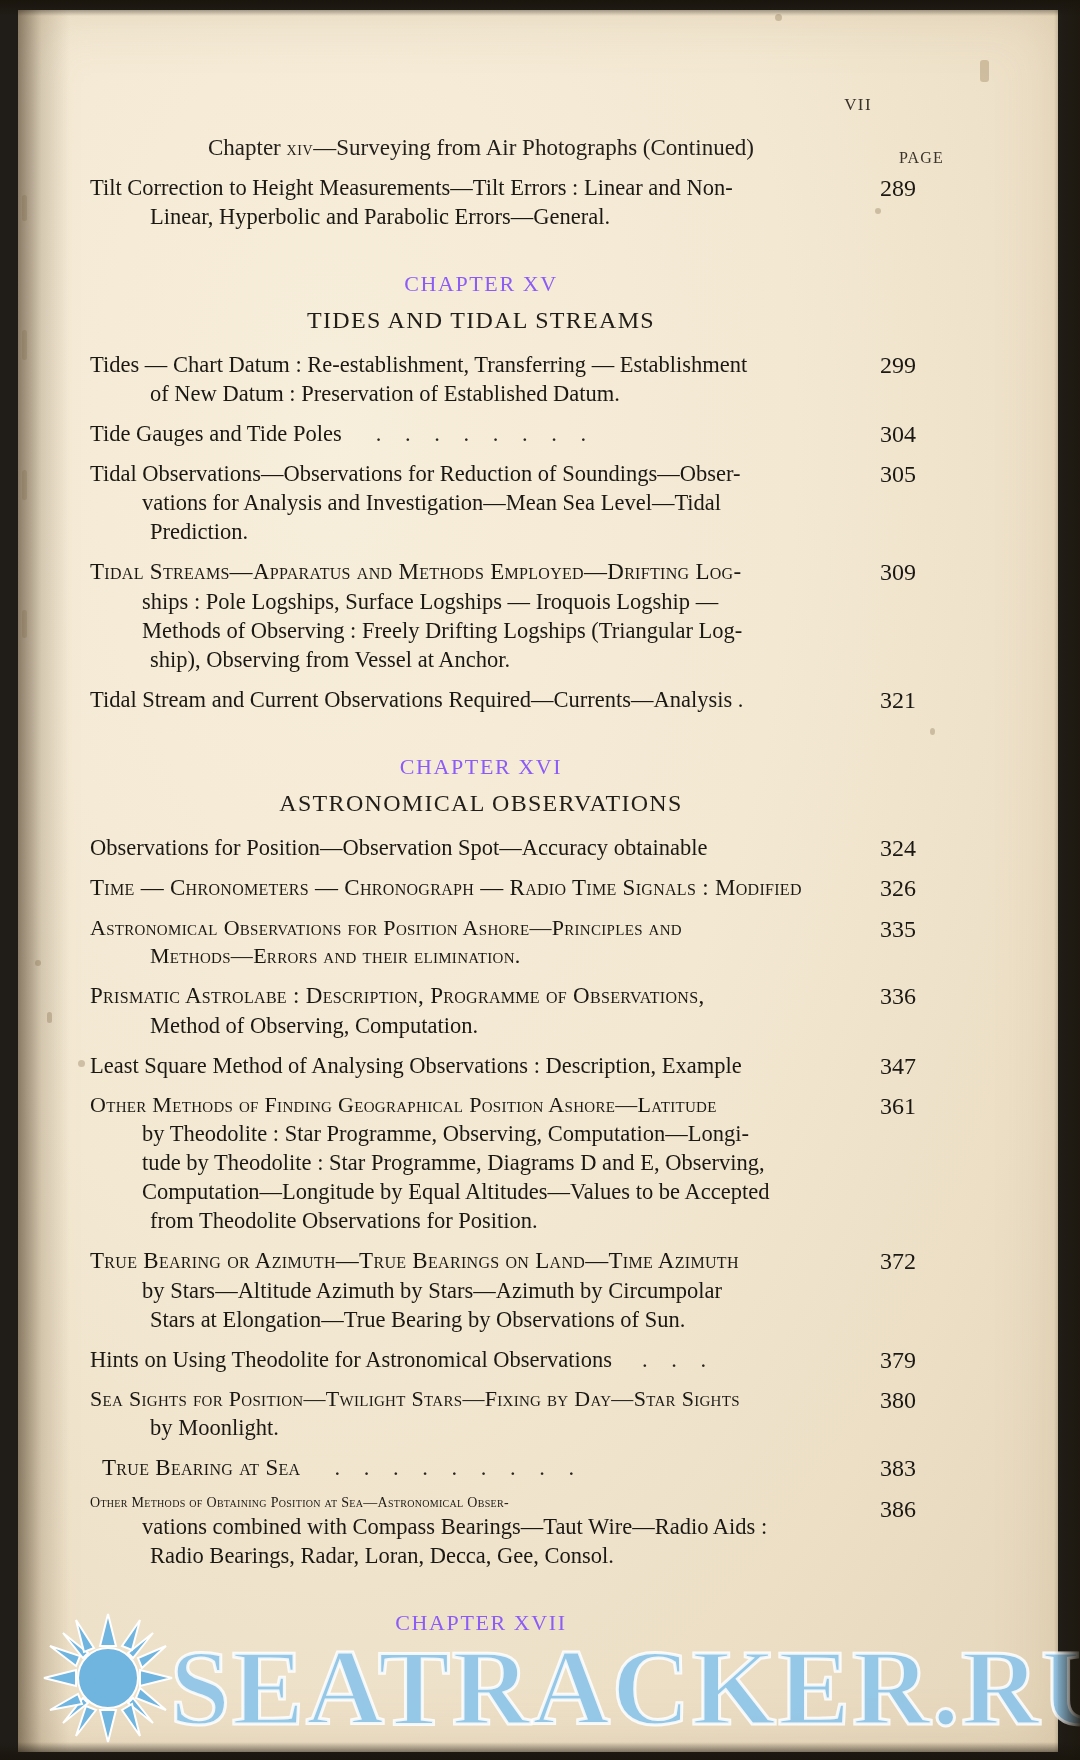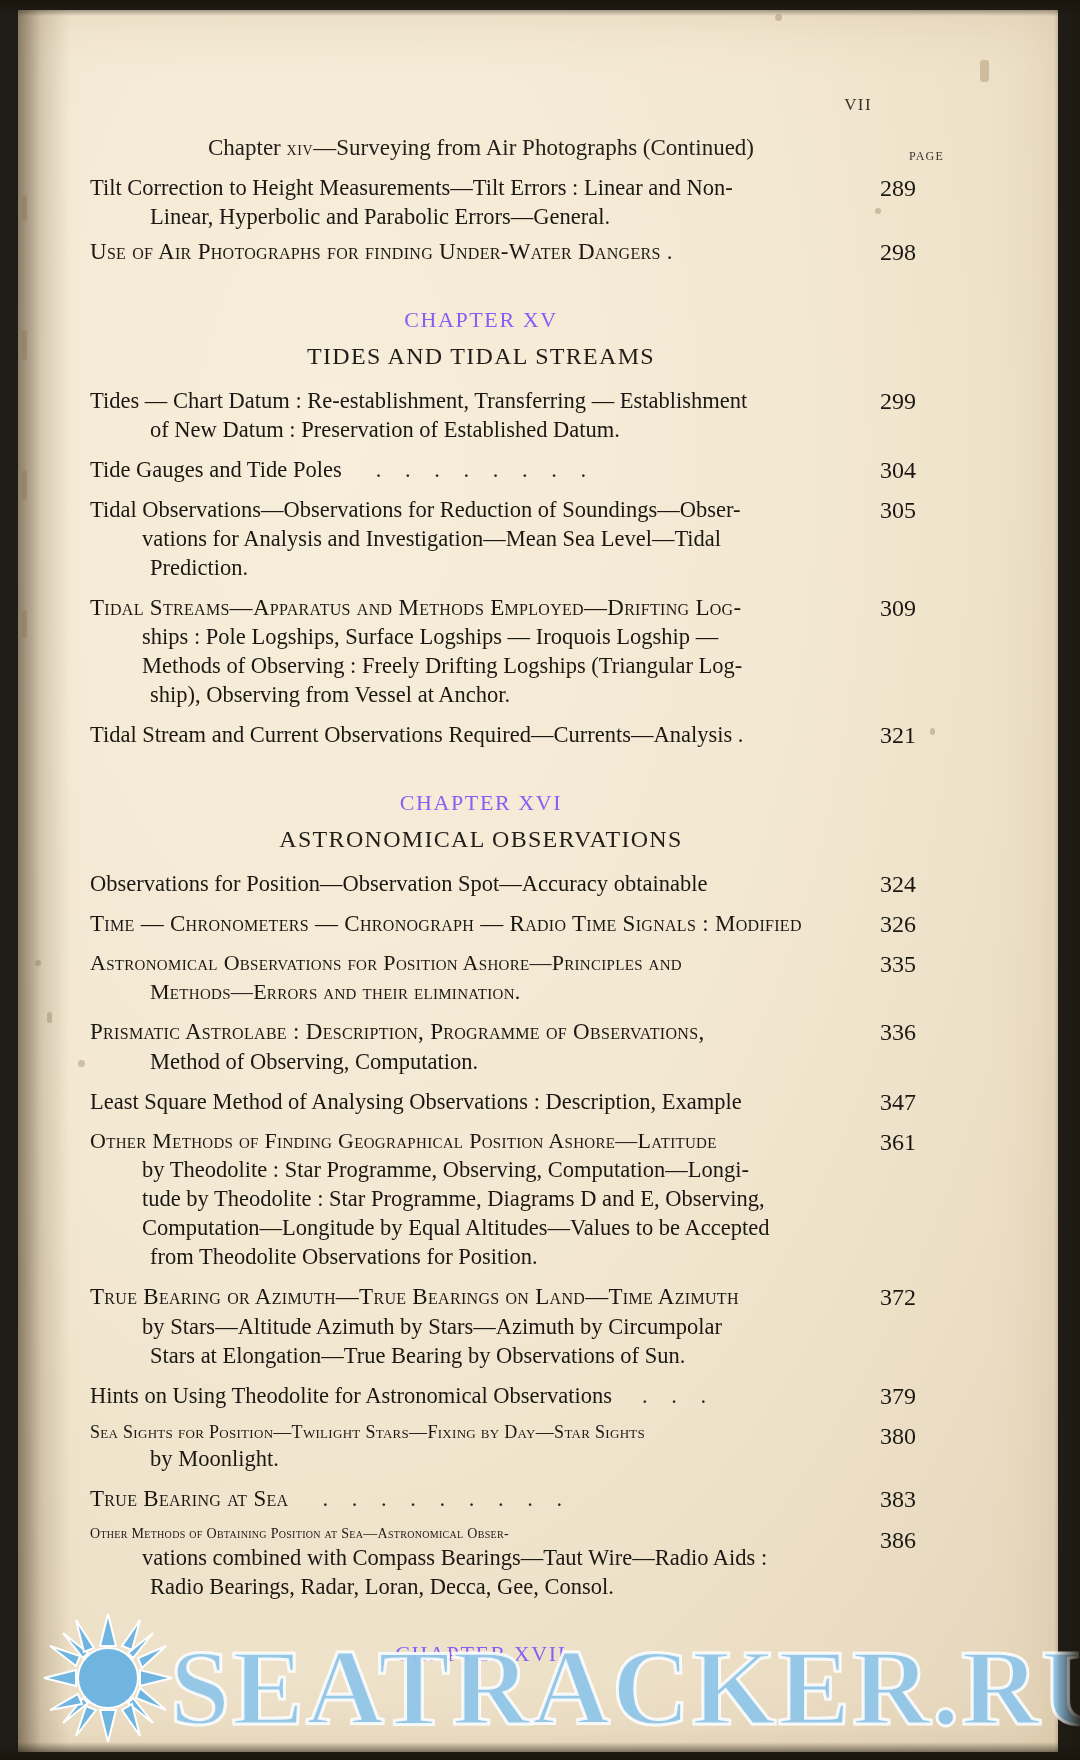--- a/index.html
+++ b/index.html
@@ -90,21 +90,21 @@
     padding-right: 78px;
     color: #221e19;
   }
   .chapter-cont .sc {
     font-size: 19px;
     letter-spacing: 0.6px;
   }
   .page-col-head {
     position: absolute;
     right: 0;
-    font-size: 12px;
+    font-size: 16px;
     letter-spacing: 1.2px;
     color: #3a332a;
     text-align: center;
   }
 
   .entry {
     position: relative;
     margin-top: 11px;
     padding-right: 78px;
     font-size: 22.5px;
@@ -219,24 +219,20 @@
       </div>
       <div class="page-col-head" style="top:14px;right:6px;">PAGE</div>
     </div>
 
     <div class="entry" style="margin-top:12px;">
       <span class="txt">Tilt Correction to Height Measurements—Tilt Errors : Linear and Non-</span>
       <span class="ind2">Linear, Hyperbolic and Parabolic Errors—General.</span>
       <span class="pg">289</span>
     </div>
 
-    <div class="entry" style="margin-top:6px;">
-      <span class="txt sc" style="font-size:23px;">Use of Air Photographs for finding Under-Water Dangers .</span>
-      <span class="pg">298</span>
-    </div>
 
     <div class="chapter-block">
       <div class="chapter-num">CHAPTER XV</div>
       <div class="chapter-title">TIDES AND TIDAL STREAMS</div>
     </div>
 
     <div class="entry gap-after-head">
       <span class="txt">Tides — Chart Datum : Re-establishment, Transferring — Establishment</span>
       <span class="ind2">of New Datum :   Preservation of Established Datum.</span>
       <span class="pg">299</span>
@@ -315,27 +311,27 @@
       <span class="ind2">Stars at Elongation—True Bearing by Observations of Sun.</span>
       <span class="pg">372</span>
     </div>
 
     <div class="entry">
       <span class="txt"><span>Hints on Using Theodolite for Astronomical Observations</span><span class="leaders" style="margin-left:30px;">.     .     .</span></span>
       <span class="pg">379</span>
     </div>
 
     <div class="entry">
-      <span class="txt sc" style="font-size:18px;">Sea Sights for Position—Twilight Stars—Fixing by Day—Star Sights</span>
+      <span class="txt sc" style="font-size:22px;">Sea Sights for Position—Twilight Stars—Fixing by Day—Star Sights</span>
       <span class="ind2">by Moonlight.</span>
       <span class="pg">380</span>
     </div>
 
     <div class="entry">
-      <span class="txt"><span class="sc" style="font-size:23px;">True Bearing at Sea</span><span class="leaders" style="margin-left:34px;">.     .     .     .     .     .     .     .     .</span></span>
+      <span class="txt"><span class="sc" style="font-size:23px;margin-left:12px;">True Bearing at Sea</span><span class="leaders" style="margin-left:34px;">.     .     .     .     .     .     .     .     .</span></span>
       <span class="pg">383</span>
     </div>
 
     <div class="entry">
       <span class="txt sc" style="font-size:14px;">Other Methods of Obtaining Position at Sea—Astronomical Obser-</span>
       <span class="ind">vations combined with Compass Bearings—Taut Wire—Radio Aids :</span>
       <span class="ind2">Radio Bearings, Radar, Loran, Decca, Gee, Consol.</span>
       <span class="pg">386</span>
     </div>
 

